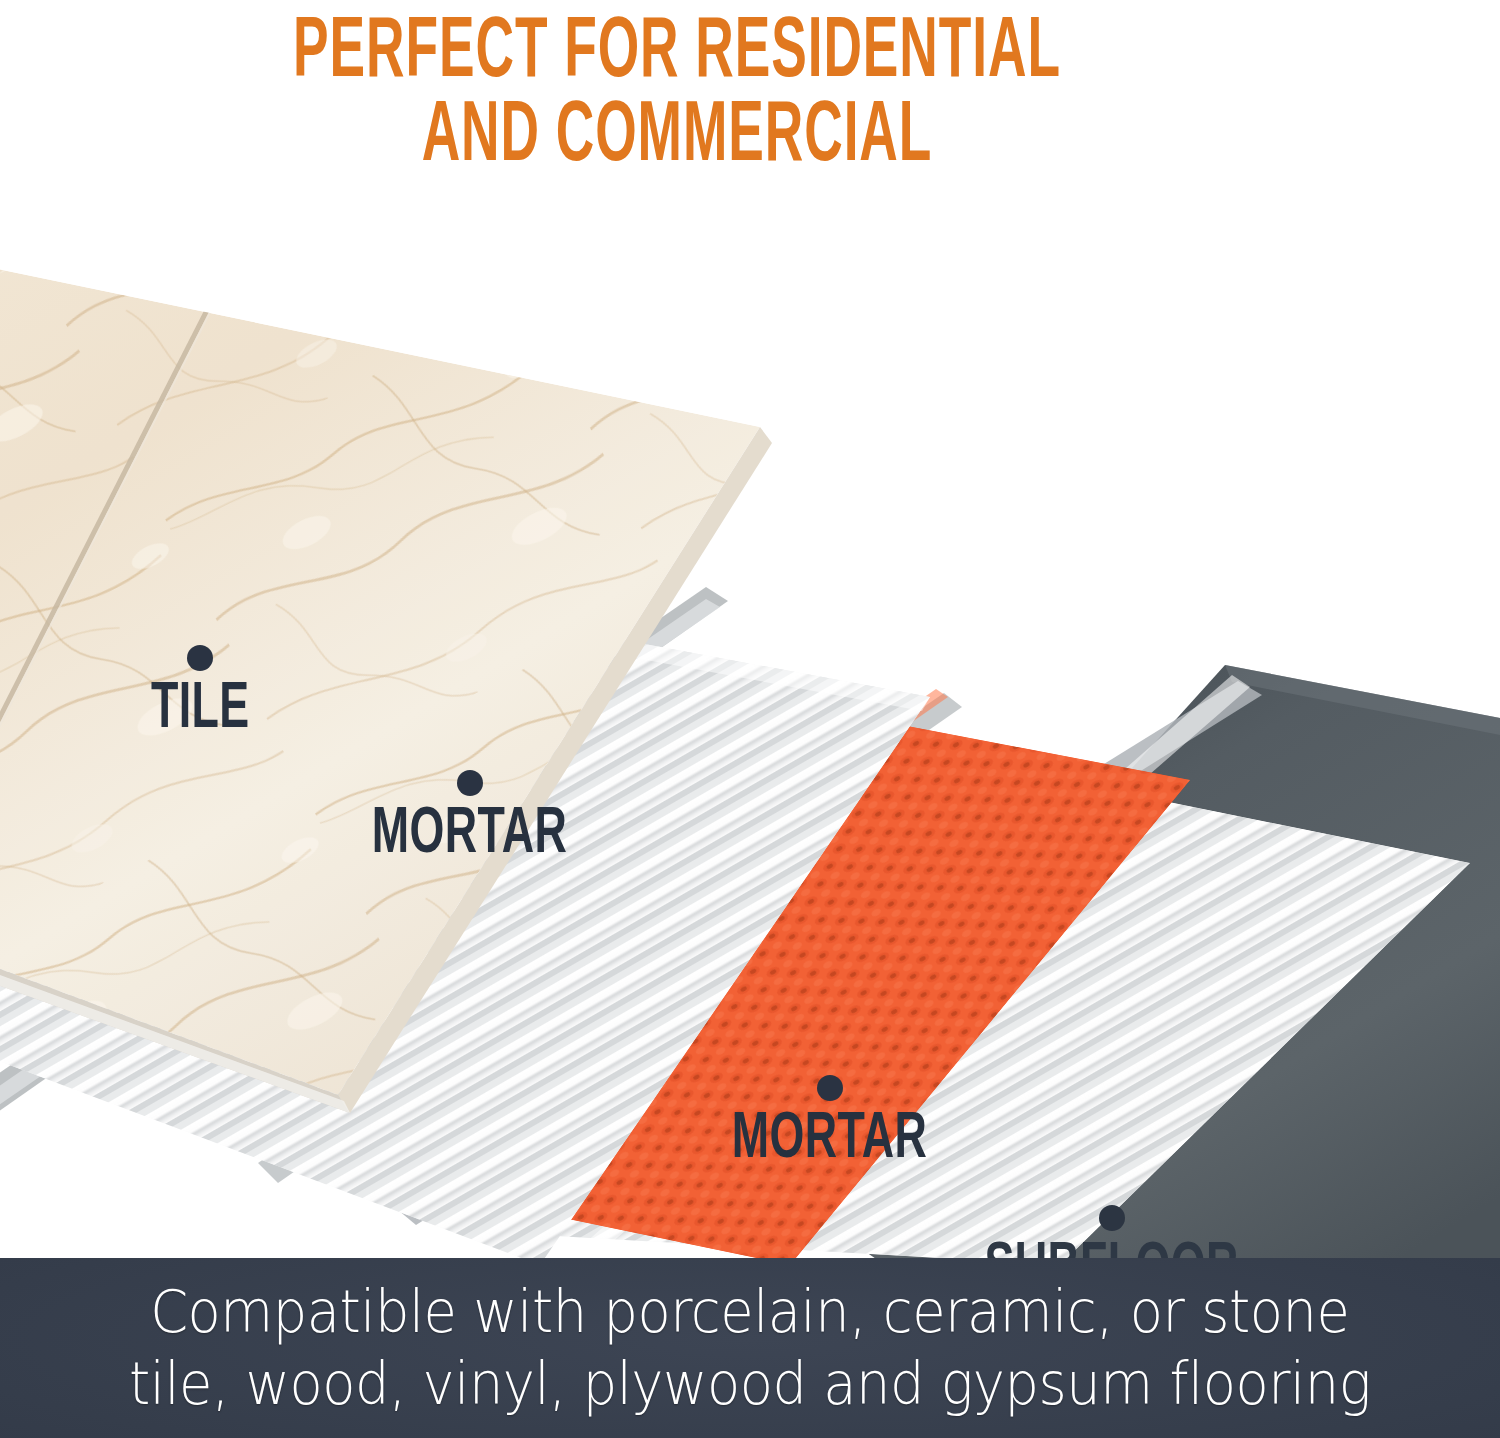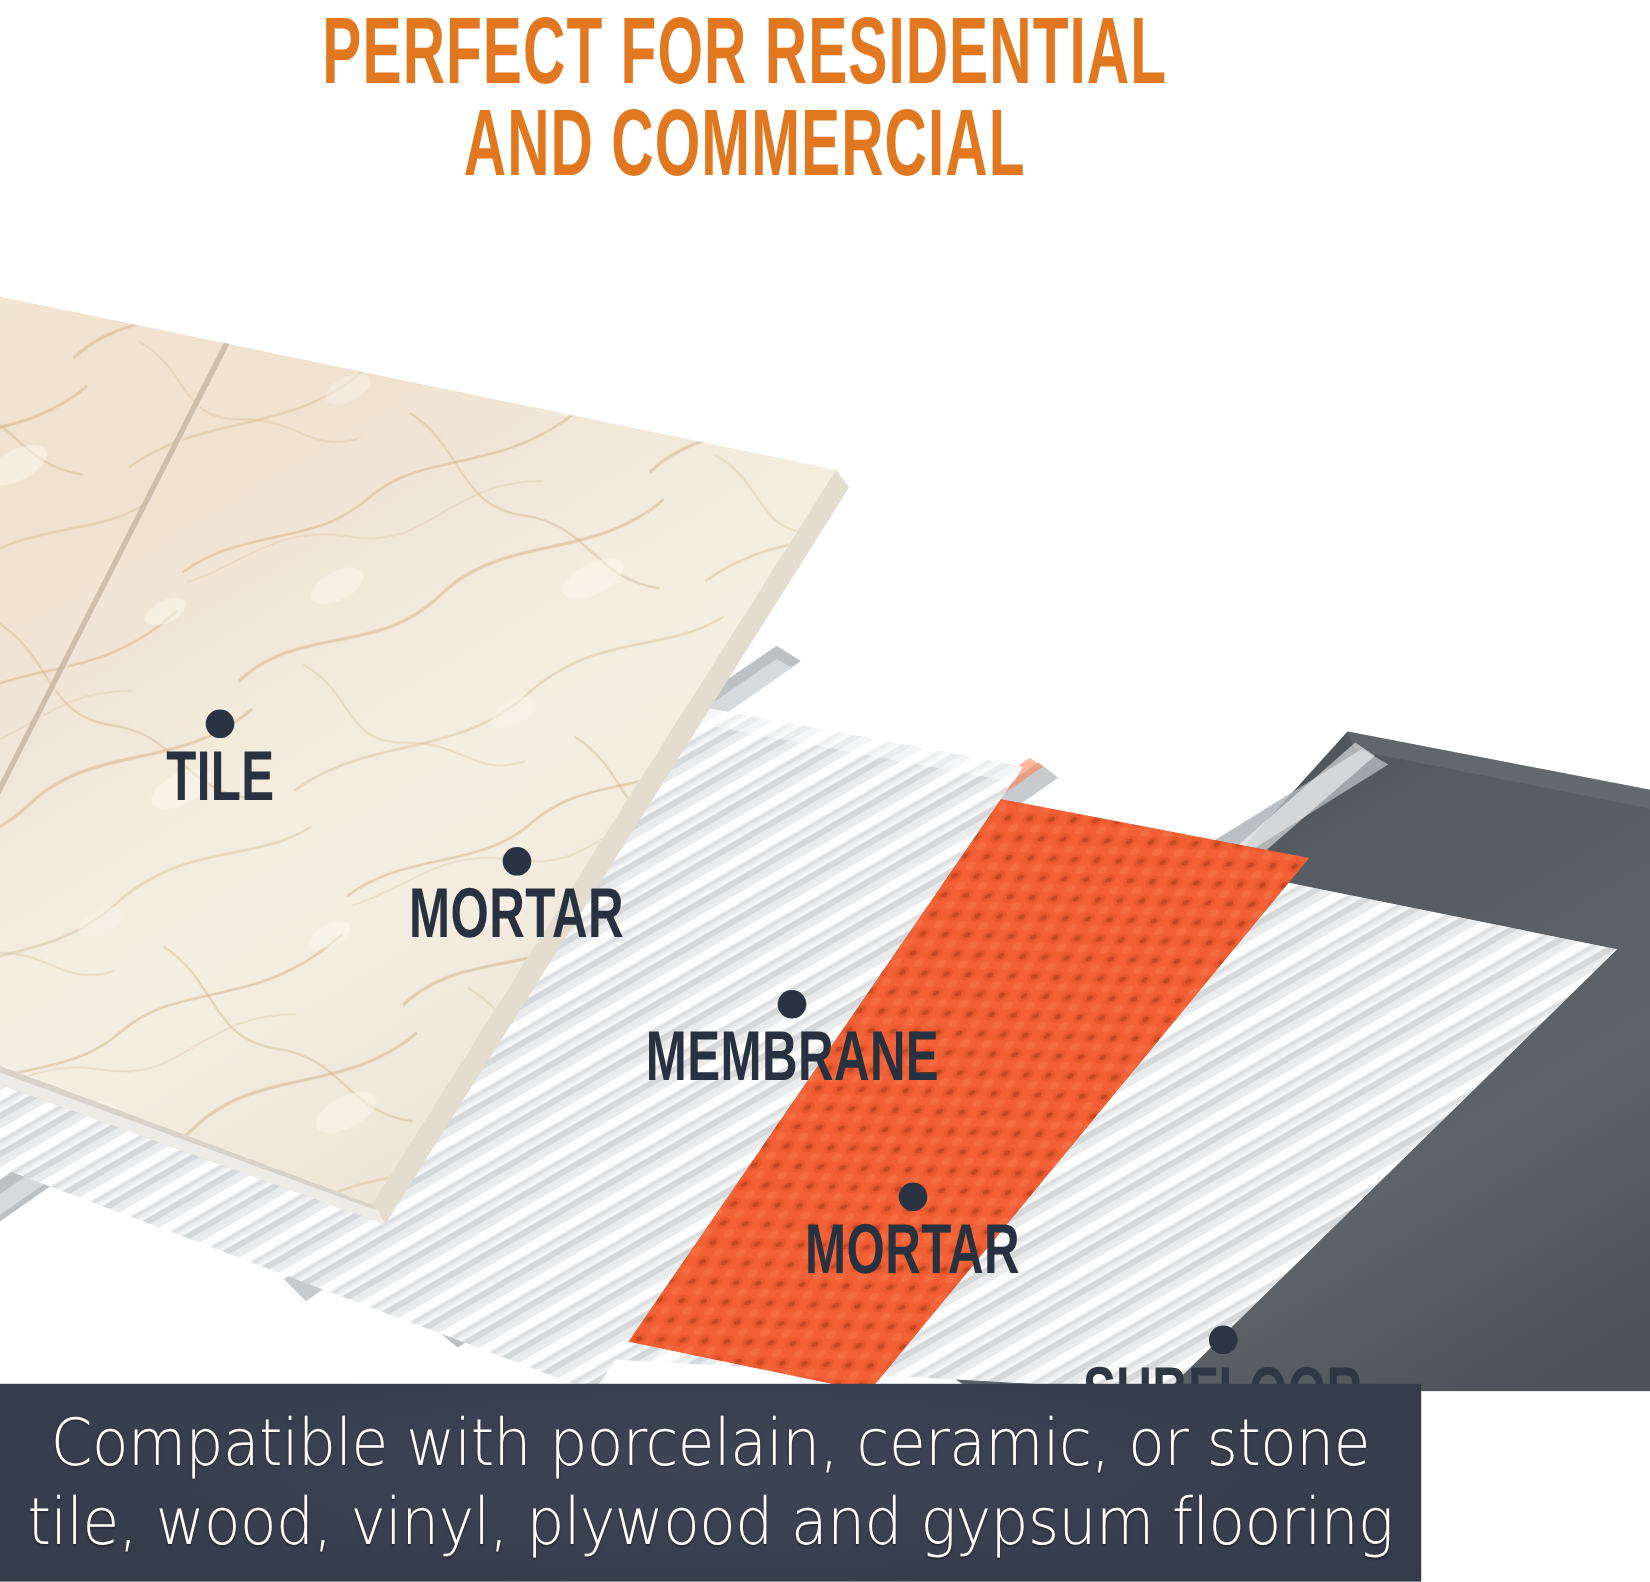--- a/index.html
+++ b/index.html
@@ -70,21 +70,21 @@
   .lbl-membrane { left:530px;  top:705px; }
   .lbl-mortar2  { left:690px;  top:880px; }
   .lbl-subfloor { left:930px;  top:1010px; }
   .lbl-subfloor .dot { background:#2C3542; }
   .lbl-subfloor .txt { color:#2E3845; }
 
   
   .banner {
     position:absolute;
     left:0; top:1258px;
-    width:1292px; height:180px;
+    width:1500px; height:180px;
     background:
       radial-gradient(ellipse 120% 160% at 50% 45%, #3D4554 0%, #353D4B 45%, #2B3240 100%);
     display:flex;
     flex-direction:column;
     align-items:center;
     justify-content:center;
   }
   .banner .bline {
     color:#FFFFFF;
     font-family:"DejaVu Sans", sans-serif;
@@ -250,24 +250,20 @@
   <div class="label lbl-tile">
     <span class="dot"></span>
     <span class="txt">TILE</span>
   </div>
 
   <div class="label lbl-mortar1">
     <span class="dot"></span>
     <span class="txt">MORTAR</span>
   </div>
 
-  <div class="label lbl-membrane">
-    <span class="dot"></span>
-    <span class="txt">MEMBRANE</span>
-  </div>
 
   <div class="label lbl-mortar2">
     <span class="dot"></span>
     <span class="txt">MORTAR</span>
   </div>
 
   <div class="label lbl-subfloor">
     <span class="dot"></span>
     <span class="txt">SUBFLOOR</span>
   </div>

